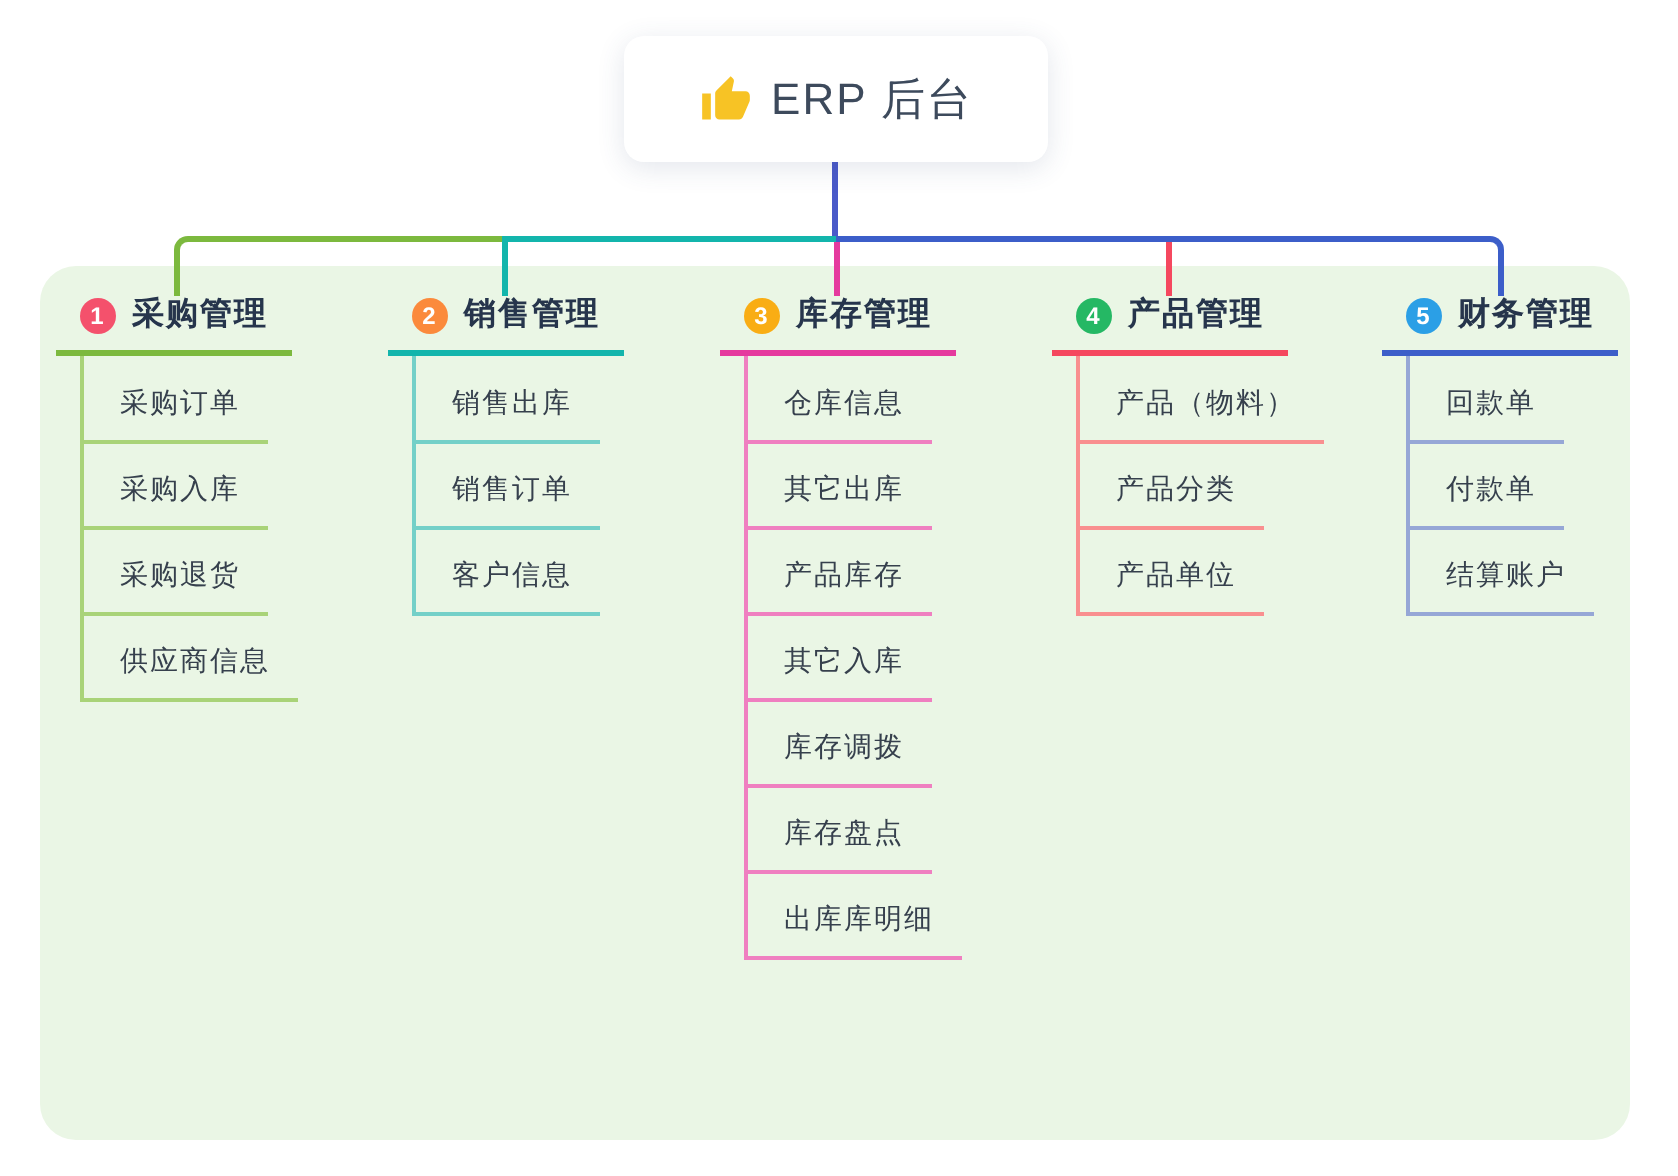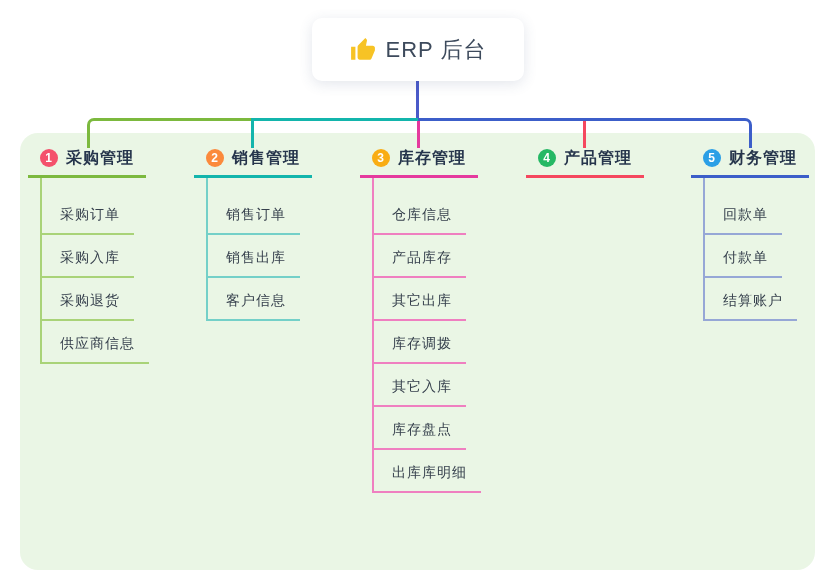--- a/index.html
+++ b/index.html
@@ -62,21 +62,21 @@
     background:var(--badge); color:#ffffff;
     font-size:12px; font-weight:700; line-height:18px;
     text-align:center; flex:0 0 auto;
   }
 
   .items {
     margin-left:12px; width:max-content;
     border-left:2px solid var(--light);
   }
   .item { height:43px; display:flex; align-items:flex-end; }
-  .item:first-child { height:57px; }
+  .item:first-child { height:44px; }
   .item .label {
     display:block; white-space:nowrap;
     border-bottom:2px solid var(--light);
     padding:0 14px 9px 18px;
     font-size:14px; color:#36404d; letter-spacing:1px;
   }
 </style>
 </head>
 <body>
 
@@ -120,66 +120,77 @@
     </div>
   </div>
 
   <div class="branch b2" style="--strong: #13b5ac; --light: #74d0c8; --badge: #fb8a3c;">
     <div class="branch-title">
       <span class="badge">2</span>
       <span>销售管理</span>
     </div>
     <div class="items">
       <div class="item">
+          <span class="label">销售出库</span>
+        </div>
+      <div class="item">
           <span class="label">销售订单</span>
-        </div>
-      <div class="item">
-          <span class="label">销售出库</span>
         </div>
       <div class="item">
           <span class="label">客户信息</span>
         </div>
     </div>
   </div>
 
   <div class="branch b3" style="--strong: #e53a9e; --light: #ef7fc0; --badge: #f9ad14;">
     <div class="branch-title">
       <span class="badge">3</span>
       <span>库存管理</span>
     </div>
     <div class="items">
       <div class="item">
           <span class="label">仓库信息</span>
         </div>
       <div class="item">
+          <span class="label">其它出库</span>
+        </div>
+      <div class="item">
           <span class="label">产品库存</span>
         </div>
       <div class="item">
-          <span class="label">其它出库</span>
+          <span class="label">其它入库</span>
         </div>
       <div class="item">
           <span class="label">库存调拨</span>
-        </div>
-      <div class="item">
-          <span class="label">其它入库</span>
         </div>
       <div class="item">
           <span class="label">库存盘点</span>
         </div>
       <div class="item">
           <span class="label">出库库明细</span>
         </div>
     </div>
   </div>
 
   <div class="branch b4" style="--strong: #f5485f; --light: #f98f8f; --badge: #25b864;">
     <div class="branch-title">
       <span class="badge">4</span>
       <span>产品管理</span>
     </div>
+    <div class="items">
+      <div class="item">
+          <span class="label">产品（物料）</span>
+        </div>
+      <div class="item">
+          <span class="label">产品分类</span>
+        </div>
+      <div class="item">
+          <span class="label">产品单位</span>
+        </div>
+    </div>
   </div>
 
   <div class="branch b5" style="--strong: #3c5ec9; --light: #96a7d6; --badge: #2b9fe6;">
     <div class="branch-title">
       <span class="badge">5</span>
       <span>财务管理</span>
     </div>
     <div class="items">
       <div class="item">
           <span class="label">回款单</span>

